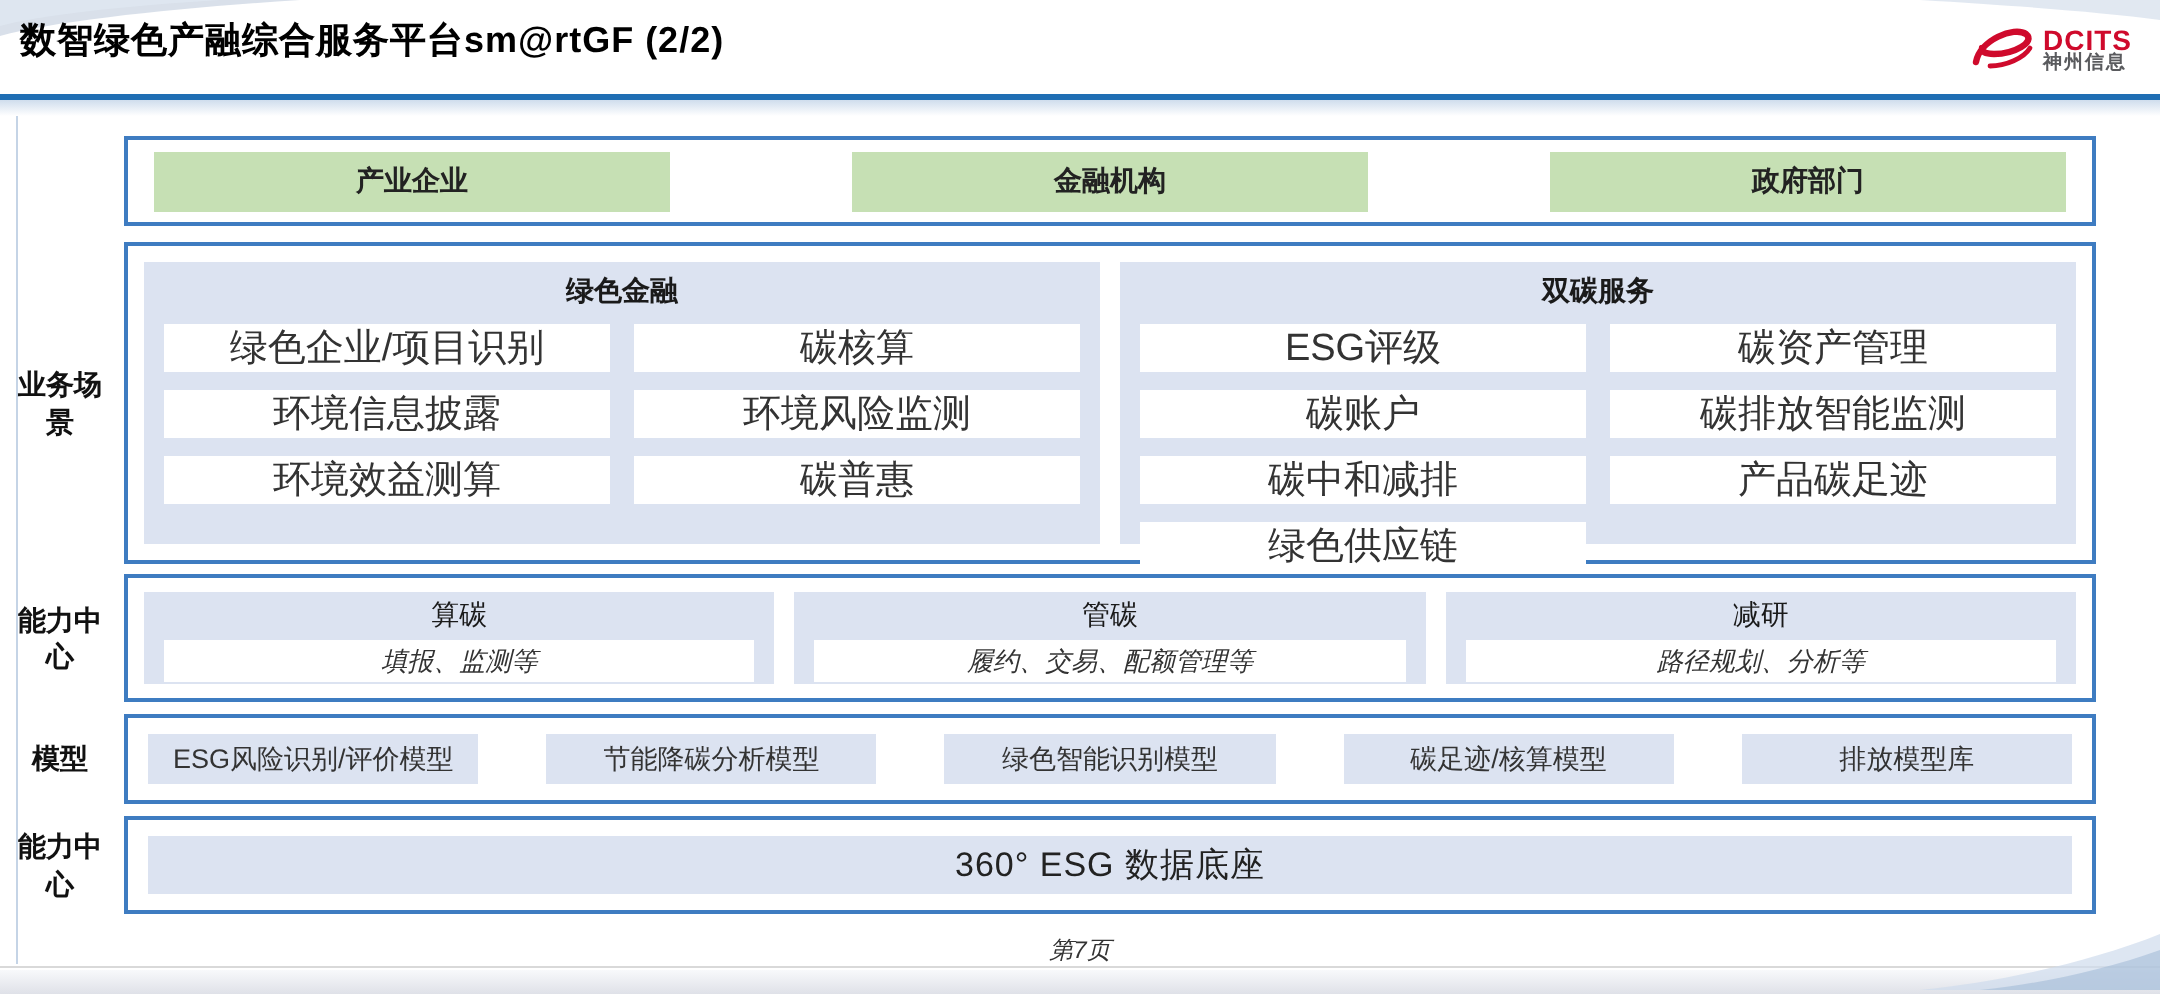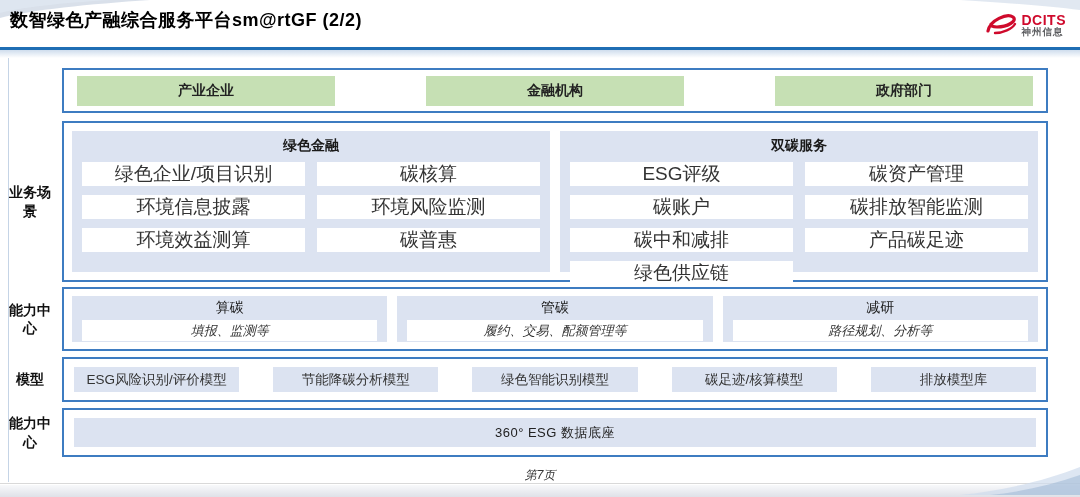--- a/index.html
+++ b/index.html
@@ -72,21 +72,21 @@
 
   .frame-models{top:357px;height:45px;display:flex;gap:34px;padding:8px 10px;}
   .model{
     background:#dce3f1;flex:1;display:flex;align-items:center;justify-content:center;
     font-size:13.5px;color:#333;white-space:nowrap;
   }
 
   .frame-data{top:408px;height:49px;display:flex;padding:8px 10px;}
   .data-box{
     background:#dce3f1;flex:1;display:flex;align-items:center;justify-content:center;
-    font-size:13px;color:#222;letter-spacing:.5px;
+    font-size:17px;color:#222;letter-spacing:.5px;
   }
 
   
   .page-num{
     position:absolute;left:0;top:467px;width:1080px;text-align:center;
     font-size:12px;font-style:italic;color:#333;
   }
   .footer-rule{position:absolute;left:0;top:483px;width:1080px;height:1px;background:#d9d9d9;}
   .footer-strip{position:absolute;left:0;bottom:0;width:1080px;height:12px;
     background:linear-gradient(#f8f9fb,#dfe1e8);}

